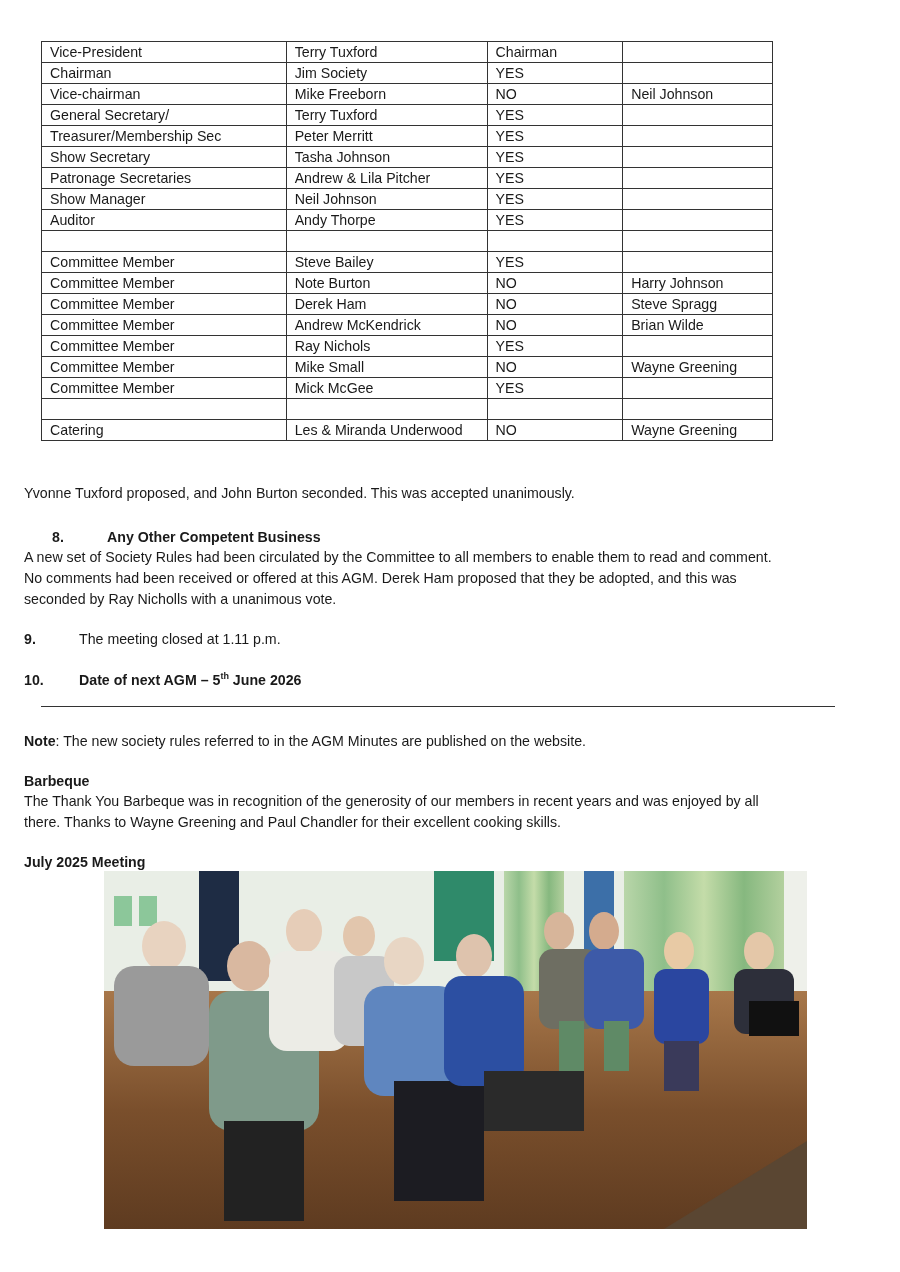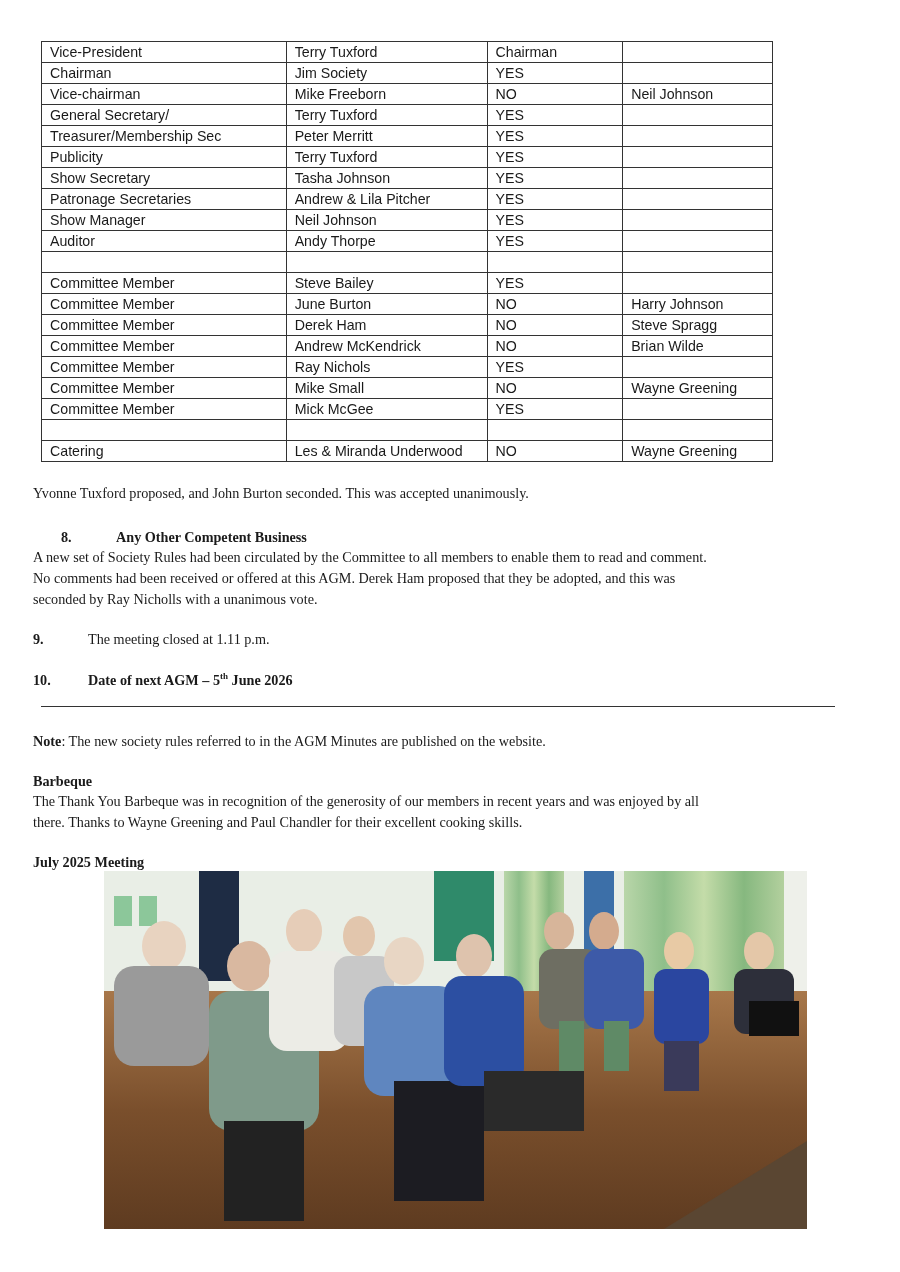--- a/index.html
+++ b/index.html
@@ -18,21 +18,21 @@
     }
     table.officers td {
       border: 1px solid #333; height: 20px; padding: 0 0 0 8px;
       line-height: 20px; white-space: nowrap; vertical-align: middle;
     }
     table.officers col.c1 { width: 245px; }
     table.officers col.c2 { width: 201px; }
     table.officers col.c3 { width: 136px; }
     table.officers col.c4 { width: 150px; }
 
-    .txt { position: absolute; left: 33px; line-height: 20px; font-size: 14.2px; font-family: Liberation Serif, serif; }
+    .txt { position: absolute; left: 24px; line-height: 20px; font-size: 14.2px; }
     .bold { font-weight: bold; }
     .num { display: inline-block; width: 55px; font-weight: bold; }
     sup { font-size: 9px; line-height: 0; vertical-align: super; }
 
     .rule { position: absolute; left: 41px; top: 706px; width: 794px; height: 1px; background: #333; }
 
     
     .photo {
       position: absolute; left: 104px; top: 871px; width: 703px; height: 358px;
       overflow: hidden; background: #8a6a4a;
@@ -76,26 +76,20 @@
           <td>YES</td>
           <td></td>
         </tr>
         <tr>
           <td>Treasurer/Membership Sec</td>
           <td>Peter Merritt</td>
           <td>YES</td>
           <td></td>
         </tr>
         <tr>
-          <td>Publicity</td>
-          <td>Terry Tuxford</td>
-          <td>YES</td>
-          <td></td>
-        </tr>
-        <tr>
           <td>Show Secretary</td>
           <td>Tasha Johnson</td>
           <td>YES</td>
           <td></td>
         </tr>
         <tr>
           <td>Patronage Secretaries</td>
           <td>Andrew &amp; Lila Pitcher</td>
           <td>YES</td>
           <td></td>
@@ -119,21 +113,21 @@
           <td></td>
         </tr>
         <tr>
           <td>Committee Member</td>
           <td>Steve Bailey</td>
           <td>YES</td>
           <td></td>
         </tr>
         <tr>
           <td>Committee Member</td>
-          <td>June Burton</td>
+          <td>Note Burton</td>
           <td>NO</td>
           <td>Harry Johnson</td>
         </tr>
         <tr>
           <td>Committee Member</td>
           <td>Derek Ham</td>
           <td>NO</td>
           <td>Steve Spragg</td>
         </tr>
         <tr>

